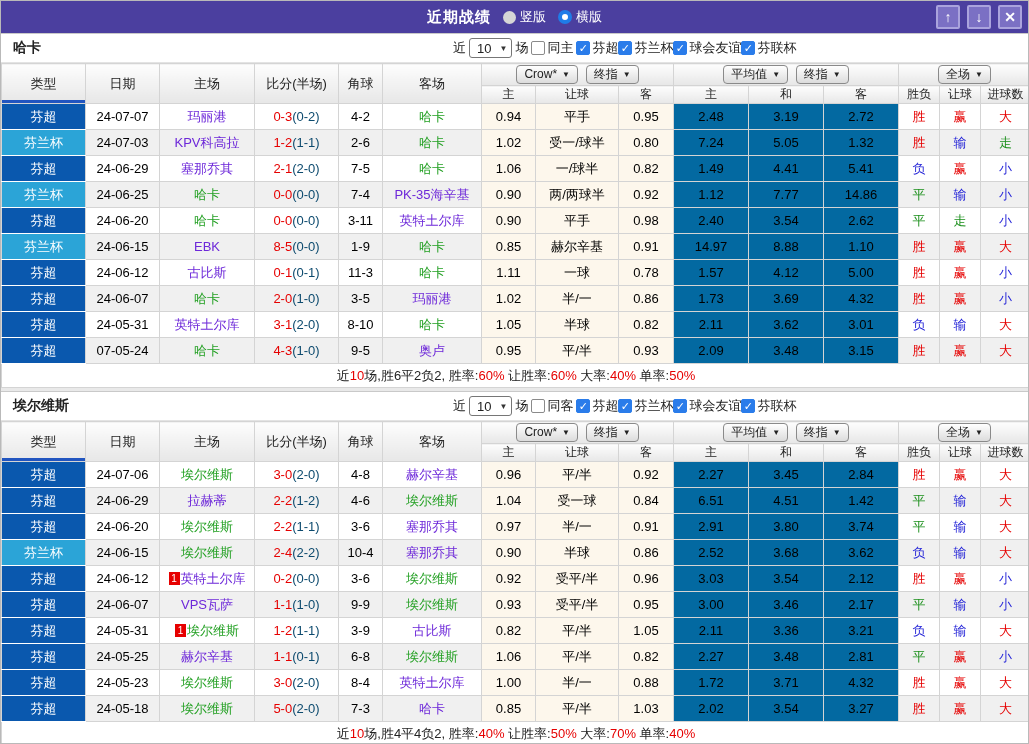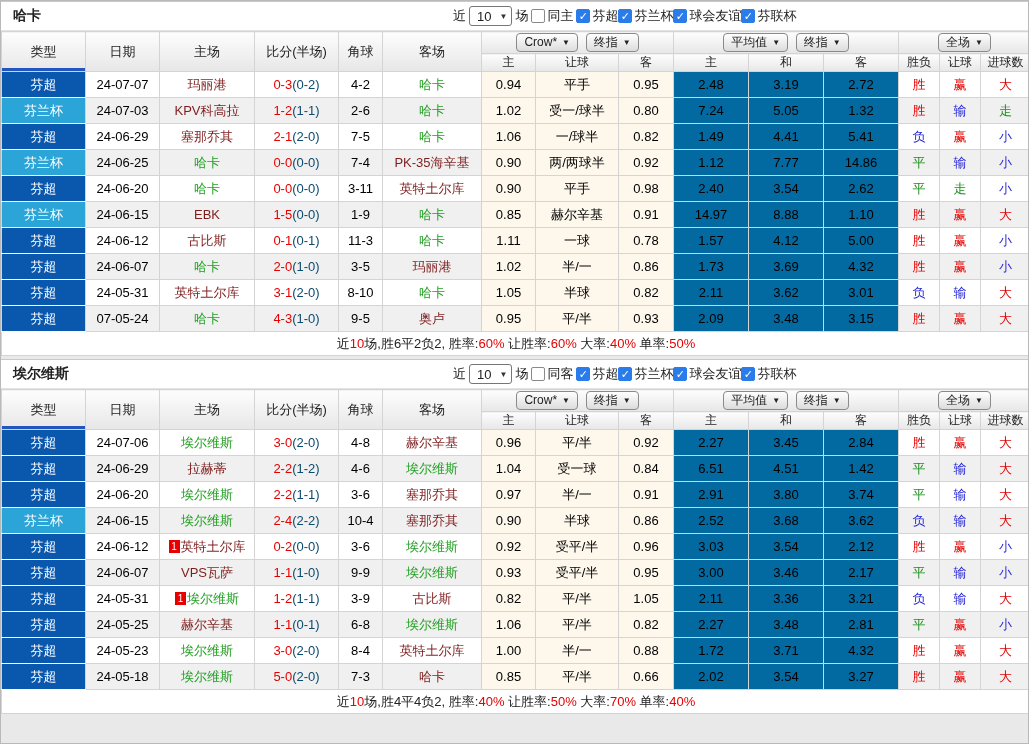--- a/index.html
+++ b/index.html
@@ -38,39 +38,63 @@
   thead tr.h2 th { height:17px; font-size:12px; }
   th.th-accent { box-shadow: inset 0 -3px 0 #2155c0; }
   .dd-btn { display:inline-flex; align-items:center; gap:5px; border:1px solid #8a8a8a; border-radius:4px; background:linear-gradient(#ffffff,#dcdcdc); padding:1px 7px; font-size:12px; height:19px; cursor:pointer; margin:0 2px; }
   .dd-arrow { font-size:8px; color:#222; font-style:normal; }
 
   tbody td { height:26px; }
   tbody tr:nth-child(even) { background:#f0f0f0; }
   td.type { color:#fff; border-bottom:1px solid #fff; border-top:1px solid #fff; }
   td.type.super { background:#0a58ae; }
   td.type.cup { background:#2ba4d7; }
-  .tname { color:#7f1d1d; cursor:pointer; }
+  .tname { color:#6d28d9; cursor:pointer; }
   .tname.focus { color:#23a023; }
   .rank { display:inline-block; background:#e60000; color:#fff; font-size:10px; min-width:11px; height:13px; line-height:13px; margin-right:1px; vertical-align:1px; }
   .ft { color:#e60000; }
   .ht { color:#0c4a6e; }
   td.cream { background:#fdf7ec; }
   td.lblue { background:#0369a1; }
   .t-r { color:#e60000; }
   .t-g { color:#1b8f1b; }
   .t-b { color:#2727d8; }
 
   tfoot td { height:24px; background:#fff; font-size:13px; color:#222; }
   tfoot .red { color:#e60000; }
 </style>
 </head>
 <body>
 
 <div class="window">
 
+  <header class="titlebar">
+    <div class="tb-center">
+      <span class="tb-title">近期战绩</span>
+      <span class="tb-radio">
+        <span class="rd"></span>
+        <span>竖版</span>
+      </span>
+      <span class="tb-radio">
+        <span class="rd sel"></span>
+        <span>横版</span>
+      </span>
+    </div>
+    <div class="tb-buttons">
+      <button class="tb-btn">
+          <span>↑</span>
+        </button>
+      <button class="tb-btn">
+          <span>↓</span>
+        </button>
+      <button class="tb-btn">
+          <span>✕</span>
+        </button>
+    </div>
+  </header>
 
   <div id="sections">
       <section class="section">
     <div class="sec-header">
       <span class="team">哈卡</span>
       <div class="filters">
         <span>近</span>
         <span class="select-box">
           <span>10</span>
           <span class="chev">▼</span>
@@ -243,21 +267,21 @@
     <td class="lblue">3.54</td>
     <td class="lblue">2.62</td>
     <td class="t-g">平</td>
     <td class="t-g">走</td>
     <td class="t-b">小</td>
   </tr>
             <tr class="drow">
     <td class="type cup">芬兰杯</td>
     <td>24-06-15</td>
     <td><span class="tname">EBK</span></td>
-    <td><span class="ft">1-5</span><span class="ht">(0-0)</span></td>
+    <td><span class="ft">8-5</span><span class="ht">(0-0)</span></td>
     <td>1-9</td>
     <td><span class="tname focus">哈卡</span></td>
     <td class="cream">0.85</td>
     <td class="cream">赫尔辛基</td>
     <td class="cream">0.91</td>
     <td class="lblue">14.97</td>
     <td class="lblue">8.88</td>
     <td class="lblue">1.10</td>
     <td class="t-r">胜</td>
     <td class="t-r">赢</td>
@@ -589,21 +613,21 @@
   </tr>
             <tr class="drow">
     <td class="type super">芬超</td>
     <td>24-05-18</td>
     <td><span class="tname focus">埃尔维斯</span></td>
     <td><span class="ft">5-0</span><span class="ht">(2-0)</span></td>
     <td>7-3</td>
     <td><span class="tname">哈卡</span></td>
     <td class="cream">0.85</td>
     <td class="cream">平/半</td>
-    <td class="cream">0.66</td>
+    <td class="cream">1.03</td>
     <td class="lblue">2.02</td>
     <td class="lblue">3.54</td>
     <td class="lblue">3.27</td>
     <td class="t-r">胜</td>
     <td class="t-r">赢</td>
     <td class="t-r">大</td>
   </tr>
           </tbody>
       <tfoot>
         <tr>

